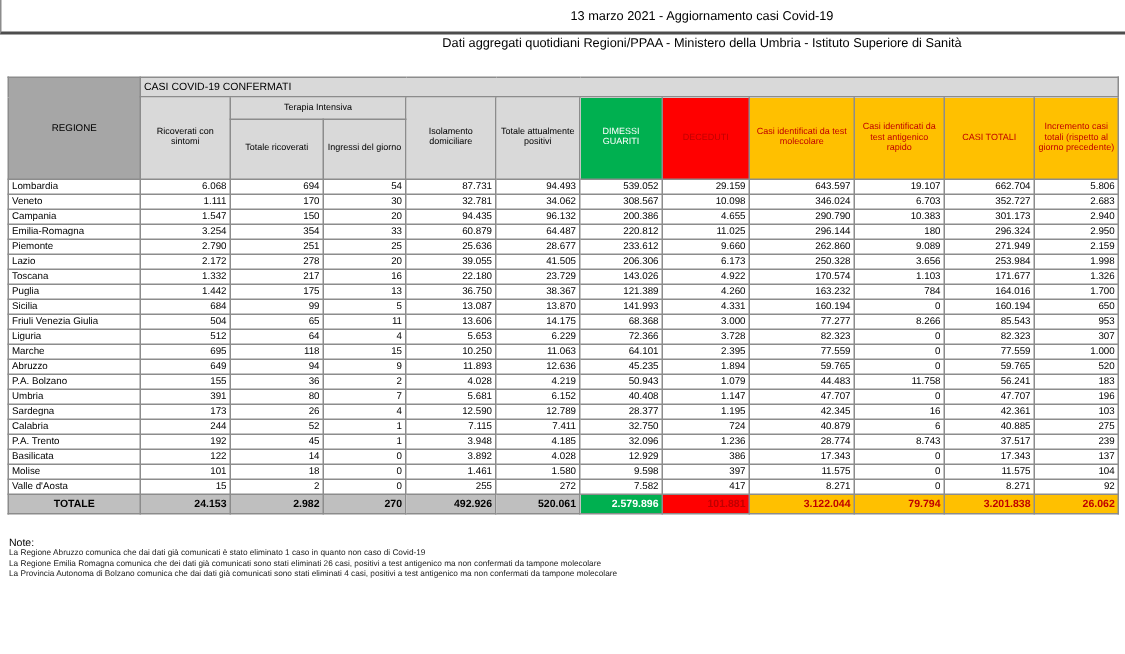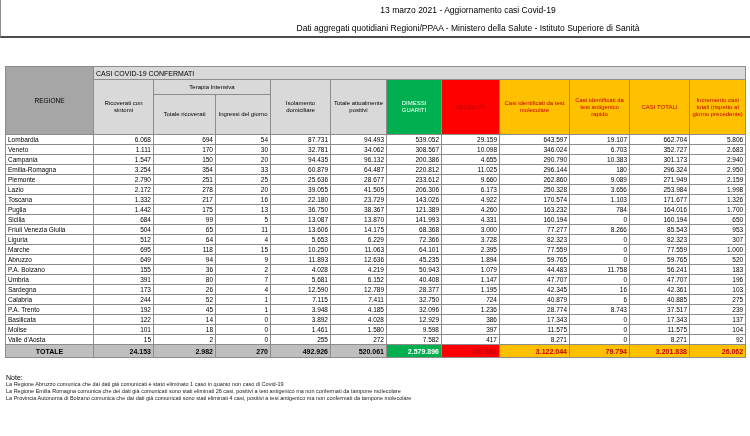--- a/index.html
+++ b/index.html
@@ -3,21 +3,21 @@
 <meta charset="utf-8">
 <style>
   html,body{margin:0;padding:0;}
   body{
     width:750px;height:436px;background:#ffffff;position:relative;
     font-family:"Liberation Sans","DejaVu Sans",sans-serif;color:#000;
     -webkit-font-smoothing:antialiased;
   }
   
   .top-header{
-    height:38px;border-bottom:2px solid #4d4d4d;border-left:1px solid #8c8c8c;
+    height:23px;border-bottom:2px solid #4d4d4d;border-left:1px solid #8c8c8c;
     text-align:center;padding-left:185px;box-sizing:border-box;
   }
   .top-header .line1{font-size:8.5px;padding-top:5px;}
   .top-header .line2{font-size:8.5px;padding-top:8px;}
   
   table.covid{
     border-collapse:collapse;table-layout:fixed;
     margin:28px 0 0 5px;width:740px;
   }
   table.covid th, table.covid td{
@@ -44,21 +44,21 @@
   .notes{margin:16px 0 0 6px;}
   .notes .notes-title{font-size:7px;}
   .notes .note-line{font-size:5.5px;line-height:7px;color:#1a1a1a;}
   .notes .note-line:first-of-type{margin-top:10px;}
 </style>
 </head>
 <body>
 
 <div class="top-header">
   <div class="line1">13 marzo 2021 - Aggiornamento casi Covid-19</div>
-  <div class="line2">Dati aggregati quotidiani Regioni/PPAA - Ministero della Salute - Istituto Superiore di Sanità</div>
+  <div class="line2">Dati aggregati quotidiani Regioni/PPAA - Ministero della Umbria - Istituto Superiore di Sanità</div>
 </div>
 
 <table class="covid">
   <colgroup>
     <col style="width:88px">
       <col style="width:60px">
       <col style="width:62px">
       <col style="width:55px">
     <col style="width:60px">
       <col style="width:56px">

